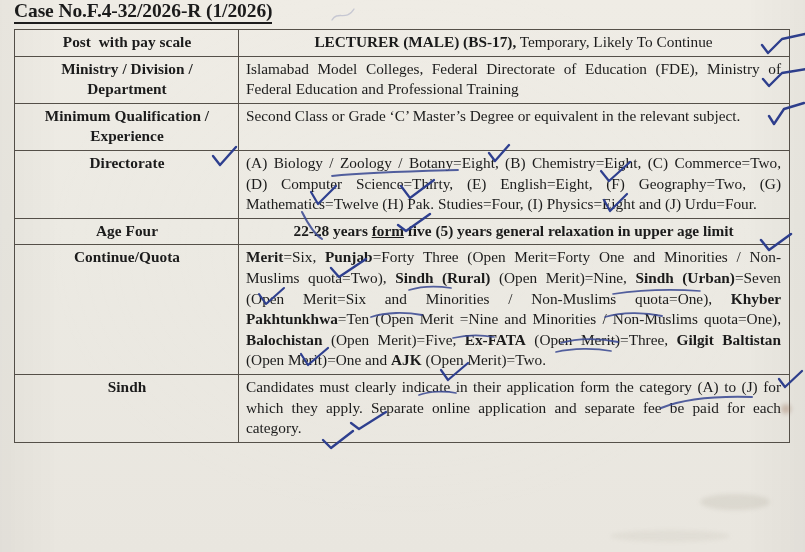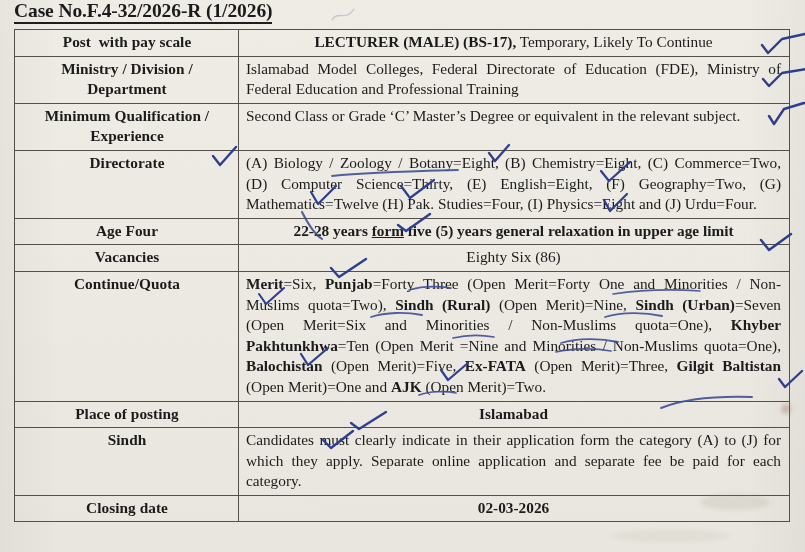--- a/index.html
+++ b/index.html
@@ -130,44 +130,32 @@
       <tr>
         <td class="label">Directorate</td>
         <td class="value">(A) Biology / Zoology / Botany=Eight, (B) Chemistry=Eight, (C) Commerce=Two, (D) Computer Science=Thirty, (E) English=Eight, (F) Geography=Two, (G) Mathematics=Twelve (H) Pak. Studies=Four, (I) Physics=Eight and (J) Urdu=Four.</td>
       </tr>
 
       <tr>
         <td class="label">Age Four</td>
         <td class="value nojust b"><span>22-28 years </span><span class="u">form</span><span> five (5) years general relaxation in upper age limit</span></td>
       </tr>
 
-      <tr>
-        <td class="label">Vacancies</td>
-        <td class="value nojust">Eighty Six (86)</td>
-      </tr>
 
       <tr>
         <td class="label">Continue/Quota</td>
         <td class="value"><span class="b">Merit</span><span>=Six, </span><span class="b">Punjab</span><span>=Forty Three (Open Merit=Forty One and Minorities / Non-Muslims quota=Two), </span><span class="b">Sindh (Rural)</span><span> (Open Merit)=Nine, </span><span class="b">Sindh (Urban)</span><span>=Seven (Open Merit=Six and Minorities / Non-Muslims quota=One), </span><span class="b">Khyber Pakhtunkhwa</span><span>=Ten (Open Merit =Nine and Minorities / Non-Muslims quota=One), </span><span class="b">Balochistan</span><span> (Open Merit)=Five, </span><span class="b">Ex-FATA</span><span> (Open Merit)=Three, </span><span class="b">Gilgit Baltistan</span><span> (Open Merit)=One and </span><span class="b">AJK</span><span> (Open Merit)=Two.</span></td>
       </tr>
 
-      <tr>
-        <td class="label">Place of posting</td>
-        <td class="value nojust b">Islamabad</td>
-      </tr>
 
       <tr>
         <td class="label">Sindh</td>
         <td class="value">Candidates must clearly indicate in their application form the category (A) to (J) for which they apply. Separate online application and separate fee be paid for each category.</td>
       </tr>
 
-      <tr>
-        <td class="label">Closing date</td>
-        <td class="value nojust b">02-03-2026</td>
-      </tr>
     </tbody>
   </table>
 
   <div class="ink" style="left:760px; top:36px;">
     <svg width="48" height="24">
         <path d="M2 9 L8 17 L22 3 L45 -2" stroke-width="2.4"></path>
       </svg>
   </div>
 
   <div class="ink" style="left:762px; top:72px;">

